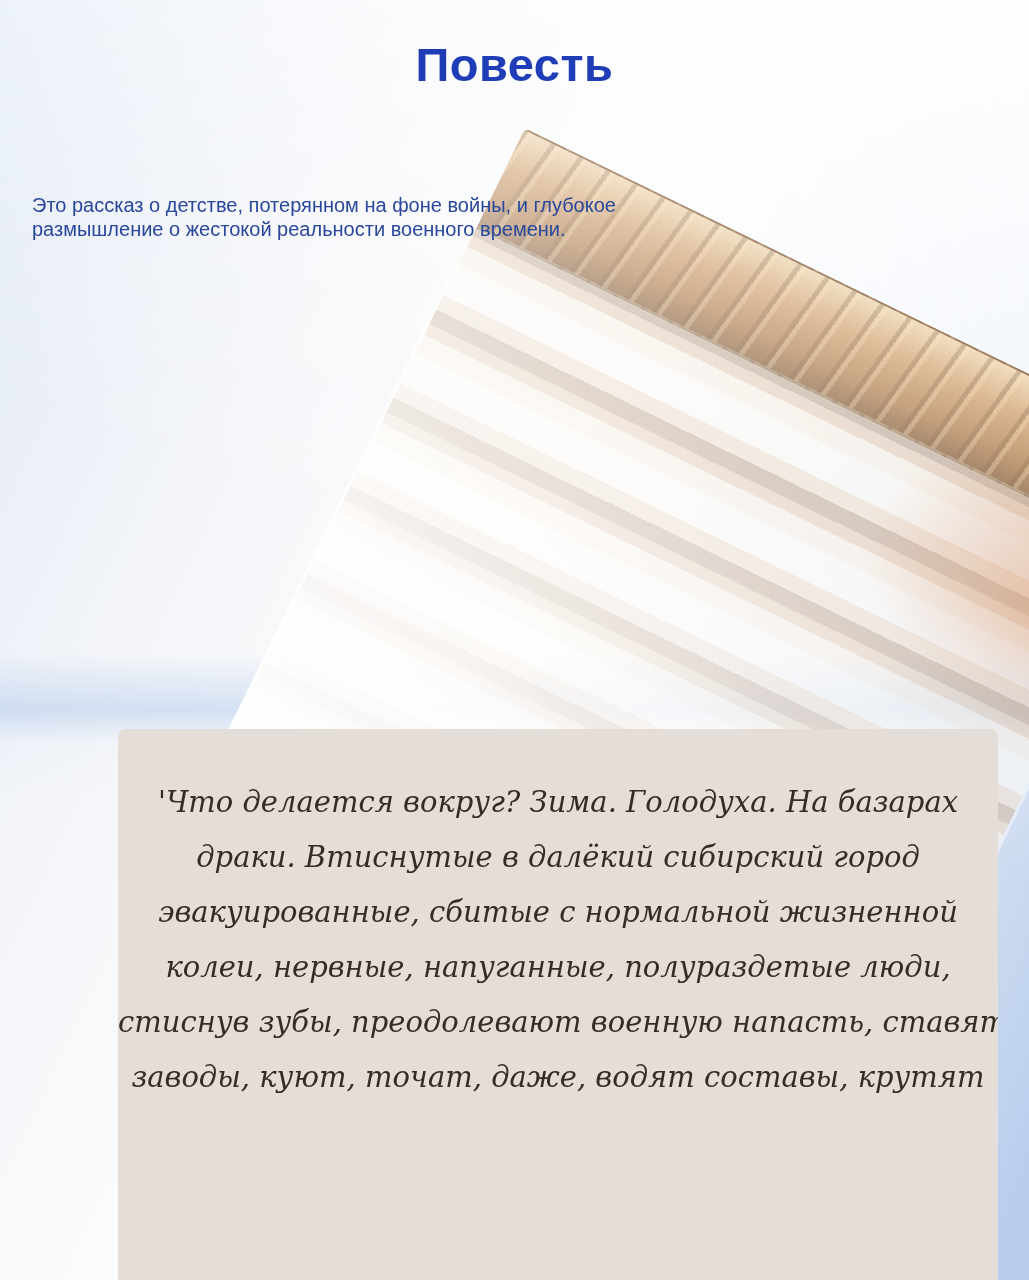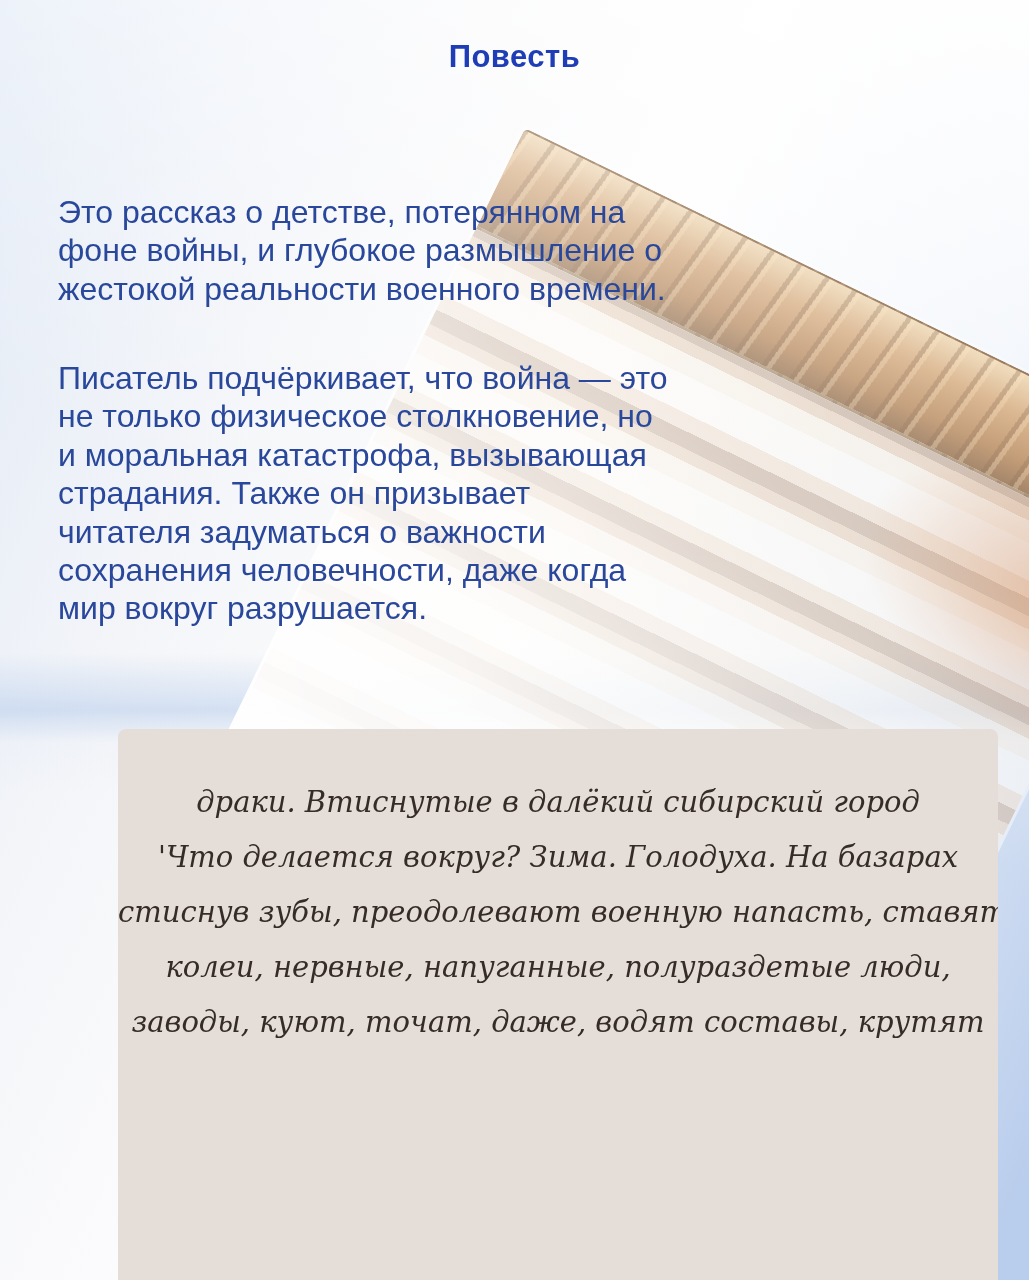--- a/index.html
+++ b/index.html
@@ -51,29 +51,29 @@
   }
   .book-fade{
     position:absolute;inset:-3px;
     background:linear-gradient(205deg, rgba(255,255,255,0.18) 0%, rgba(255,255,255,0.46) 35%, rgba(255,255,255,0.88) 68%, #ffffff 94%);
   }
 
   
   .title{
     position:absolute;top:40px;left:0;right:0;z-index:2;
     text-align:center;color:var(--title-blue,#1e3db6);
-    font-weight:bold;font-size:31px;line-height:1.08;letter-spacing:0.5px;
+    font-weight:bold;font-size:47px;line-height:1.08;letter-spacing:0.5px;
   }
   .title span{display:block;}
 
   
   .para{
-    position:absolute;left:58px;width:614px;z-index:2;
+    position:absolute;left:32px;width:614px;z-index:2;
     color:var(--body-blue,#29479b);
-    font-size:32px;line-height:1.2;font-weight:500;
+    font-size:20px;line-height:1.2;font-weight:500;
   }
   .para-1{top:193px;}
   .para-2{top:359px;}
 
   
   .quote-card{
     position:absolute;left:118px;top:729px;width:880px;height:551px;z-index:3;
     background:var(--card-bg,#e5ddd7);
     border-radius:8px 8px 0 0;
     overflow:hidden;
@@ -96,25 +96,25 @@
     <div class="book-band"></div>
     <div class="book-spine"></div>
     <div class="book-fade"></div>
   </div>
 
   <h1 class="title">
     <span>Повесть</span>
   </h1>
 
   <p class="para para-1">Это рассказ о детстве, потерянном на фоне войны, и глубокое размышление о жестокой реальности военного времени.</p>
-  <p class="para para-2">Писатель подчёркивает, что война — это не только физическое столкновение, но и моральная катастрофа, вызывающая страдания. Также он призывает читателя задуматься о важности сохранения человечности, даже когда мир вокруг разрушается.</p>
 
   <div class="quote-card">
     <div class="quote">
+      <div class="quote-line">'Что делается вокруг? Зима. Голодуха. На базарах</div>
       <div class="quote-line">драки. Втиснутые в далёкий сибирский город</div>
-      <div class="quote-line">'Что делается вокруг? Зима. Голодуха. На базарах</div>
+      <div class="quote-line">эвакуированные, сбитые с нормальной жизненной</div>
+      <div class="quote-line">колеи, нервные, напуганные, полураздетые люди,</div>
       <div class="quote-line">стиснув зубы, преодолевают военную напасть, ставят</div>
-      <div class="quote-line">колеи, нервные, напуганные, полураздетые люди,</div>
       <div class="quote-line">заводы, куют, точат, даже, водят составы, крутят</div>
     </div>
   </div>
 
 </div>
 
 </body></html>

